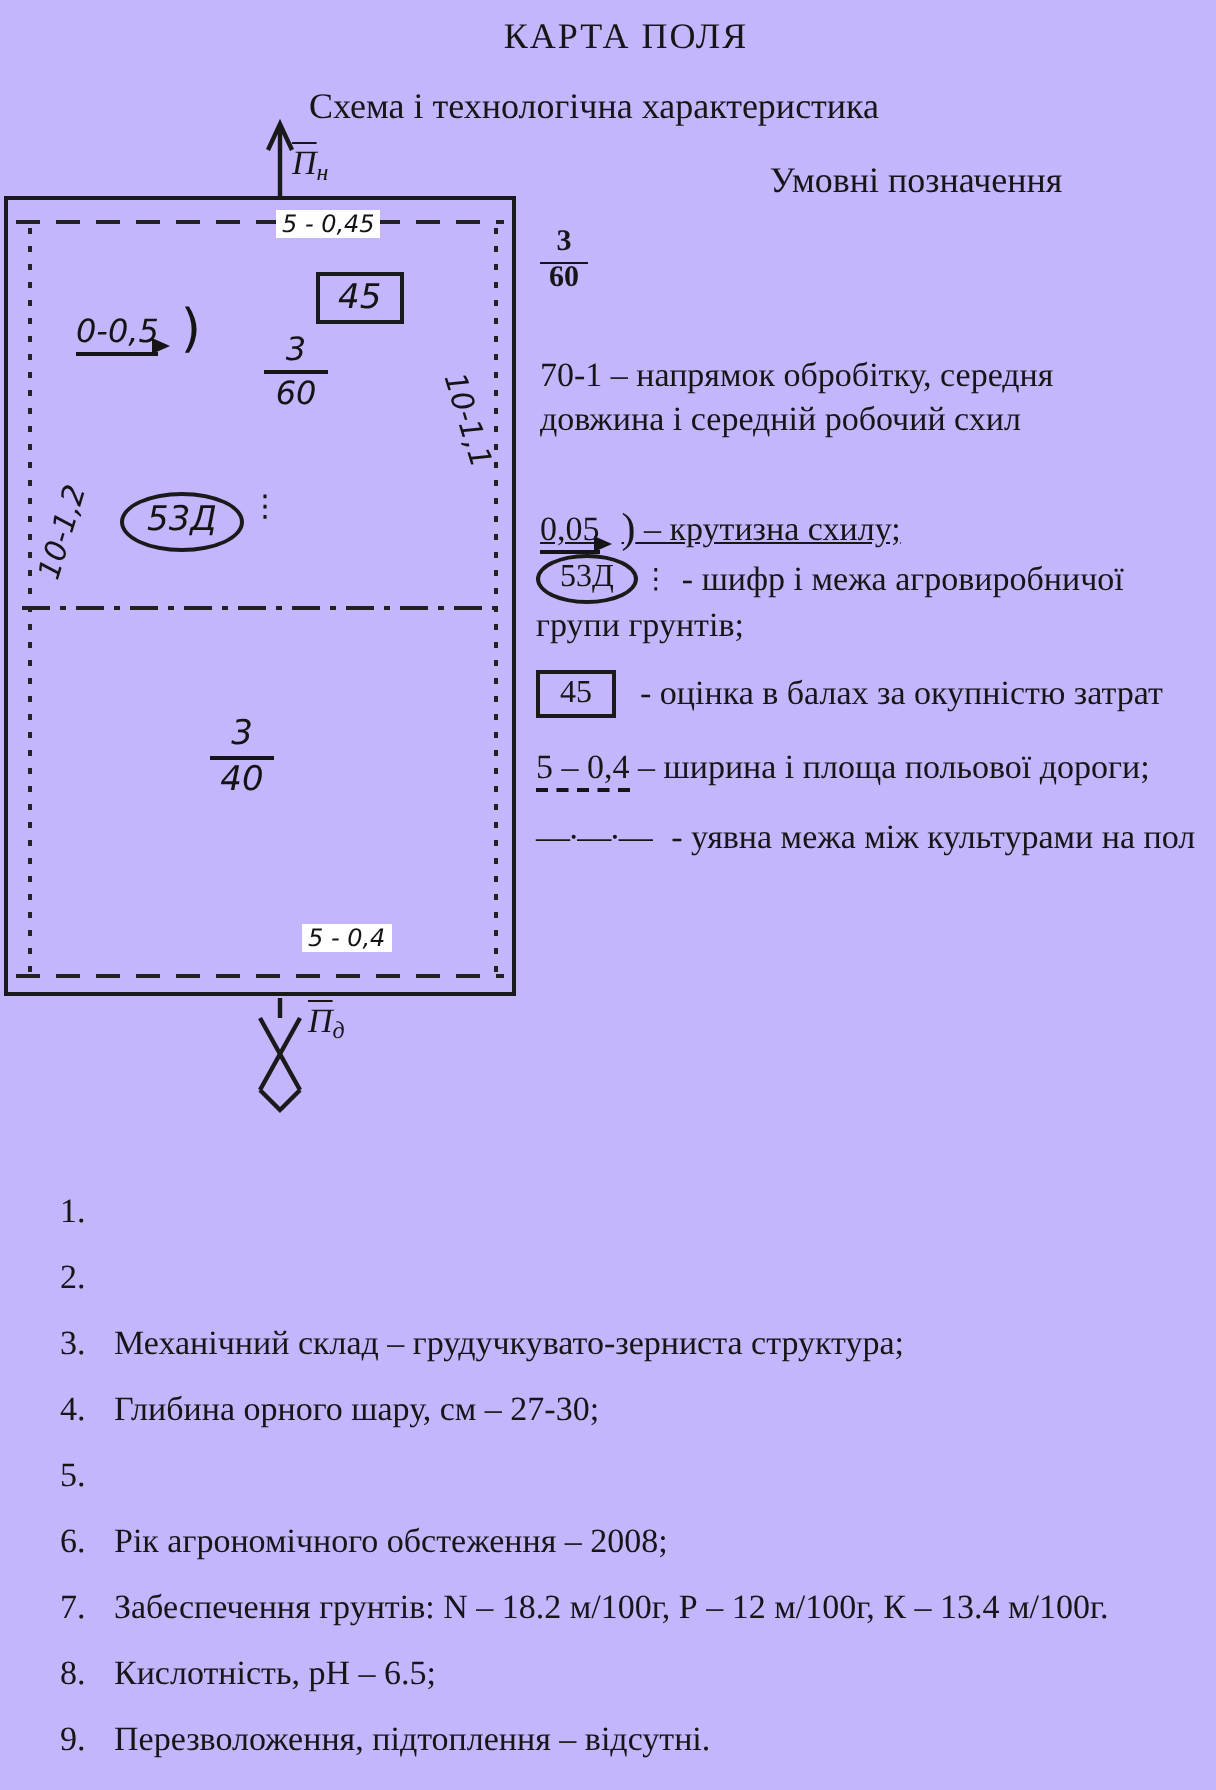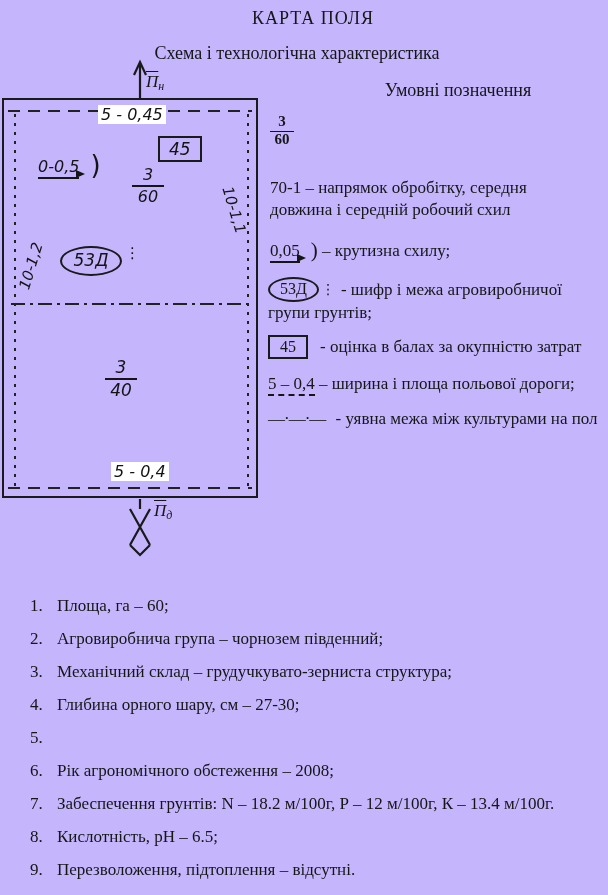--- a/index.html
+++ b/index.html
@@ -17,21 +17,21 @@
   .hand{font-family:"DejaVu Sans",sans-serif;font-style:italic;color:#141414;}
   .field-rect{left:2px;top:98px;width:256px;height:400px;border:2.5px solid #1a1a1a;box-sizing:border-box;}
   .dash-h{position:absolute;height:2px;background:repeating-linear-gradient(90deg,#222 0 12px,transparent 12px 20px);}
   .dash-top{left:4px;right:4px;top:10px;}
   .dash-bottom{left:4px;right:4px;bottom:7px;}
   .dot-v{position:absolute;width:2px;background:repeating-linear-gradient(180deg,#222 0 3px,transparent 3px 9px);}
   .dot-left{left:10px;top:14px;bottom:9px;}
   .dot-right{right:7px;top:14px;bottom:9px;}
   .dashdot-h{position:absolute;height:2px;left:7px;right:5px;top:203px;
     background:repeating-linear-gradient(90deg,#222 0 14px,transparent 14px 19px,#222 19px 22px,transparent 22px 27px);}
-  .road-label{font-size:16px;background:#fff;padding:0 3px;white-space:nowrap;}
+  .road-label{font-size:12px;background:#fff;padding:0 3px;white-space:nowrap;margin-left:40px;}
   .top-road{left:94px;top:5px;}
   .bottom-road{left:107px;top:362px;}
   .score-box{left:154px;top:36px;border:2px solid #1a1a1a;padding:1px 9px;font-size:17px;}
   .slope{left:34px;top:50px;white-space:nowrap;}
   .u-solid{border-bottom:2px solid #151515;padding-bottom:1px;font-size:16px;}
   .tri{display:inline-block;width:0;height:0;border-left:9px solid #151515;
     border-top:4px solid transparent;border-bottom:4px solid transparent;
     margin-left:-3px;transform:translateY(6px);}
   .bracket{font-size:26px;font-style:normal;margin-left:5px;vertical-align:-2px;}
   .frac{text-align:center;line-height:1.1;}
@@ -49,21 +49,21 @@
   .dir-label .main{text-decoration:overline;}
   .dir-label .sub{font-size:12px;vertical-align:-3px;}
   .north-label{left:146px;top:72px;}
   .south-label{left:154px;top:501px;}
   
   .leg-text{font-size:17px;white-space:nowrap;}
   .leg-frac{left:270px;top:114px;width:24px;font-weight:bold;font-size:15px;text-align:center;line-height:1.05;}
   .leg-frac .num{display:block;border-bottom:1.5px solid #151515;padding-bottom:1px;}
   .leg-frac-text{left:302px;top:126px;}
   .leg-direction{left:270px;top:177px;line-height:22px;font-size:17px;white-space:nowrap;}
-  .leg-slope{left:270px;top:238px;white-space:nowrap;font-size:17px;}
+  .leg-slope{left:270px;top:252px;white-space:nowrap;font-size:17px;text-decoration:underline;}
   .leg-slope .u-solid{font-size:17px;font-family:"Liberation Serif",serif;font-style:normal;}
   .leg-slope .bracket{font-size:21px;vertical-align:-1px;}
   .leg-soil-row{left:268px;top:277px;display:flex;align-items:center;white-space:nowrap;}
   .leg-ellipse{border:2px solid #1a1a1a;border-radius:50%;padding:1px 10px 2px 10px;font-size:16px;}
   .leg-dots{font-size:14px;margin:0 6px 0 2px;}
   .leg-soil-line2{left:268px;top:303px;}
   .leg-score-row{left:268px;top:335px;display:flex;align-items:center;white-space:nowrap;}
   .leg-box{border:2px solid #1a1a1a;padding:1px 10px;font-size:16px;margin-right:12px;}
   .leg-road{left:268px;top:374px;white-space:nowrap;font-size:17px;}
   .u-dashdot{border-bottom:2px dashed #151515;padding-bottom:1px;}
@@ -165,25 +165,23 @@
   </div>
 
   <div class="abs leg-boundary">
     <span class="sym">—·—·—</span>
     <span>- уявна межа між культурами на пол</span>
   </div>
 
   <div class="abs props">
     <div class="prop-row">
         <span class="prop-num">1.</span>
-        <span class="prop-text">Площа, га – 60;</span>
       </div>
     <div class="prop-row">
         <span class="prop-num">2.</span>
-        <span class="prop-text">Агровиробнича група – чорнозем південний;</span>
       </div>
     <div class="prop-row">
         <span class="prop-num">3.</span>
         <span class="prop-text">Механічний склад – грудучкувато-зерниста структура;</span>
       </div>
     <div class="prop-row">
         <span class="prop-num">4.</span>
         <span class="prop-text">Глибина орного шару, см – 27-30;</span>
       </div>
     <div class="prop-row">

